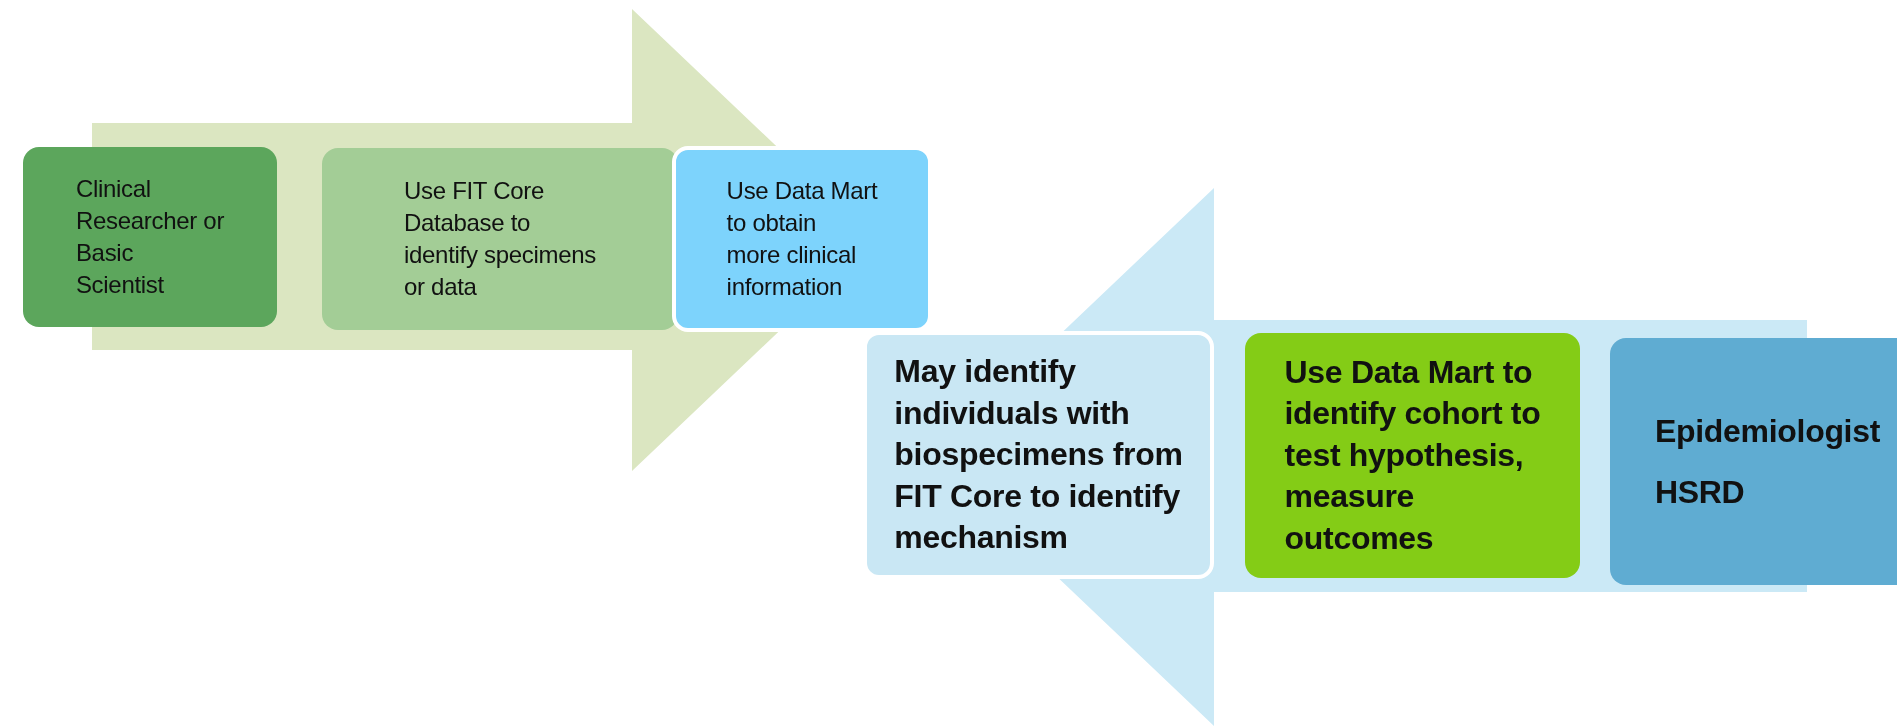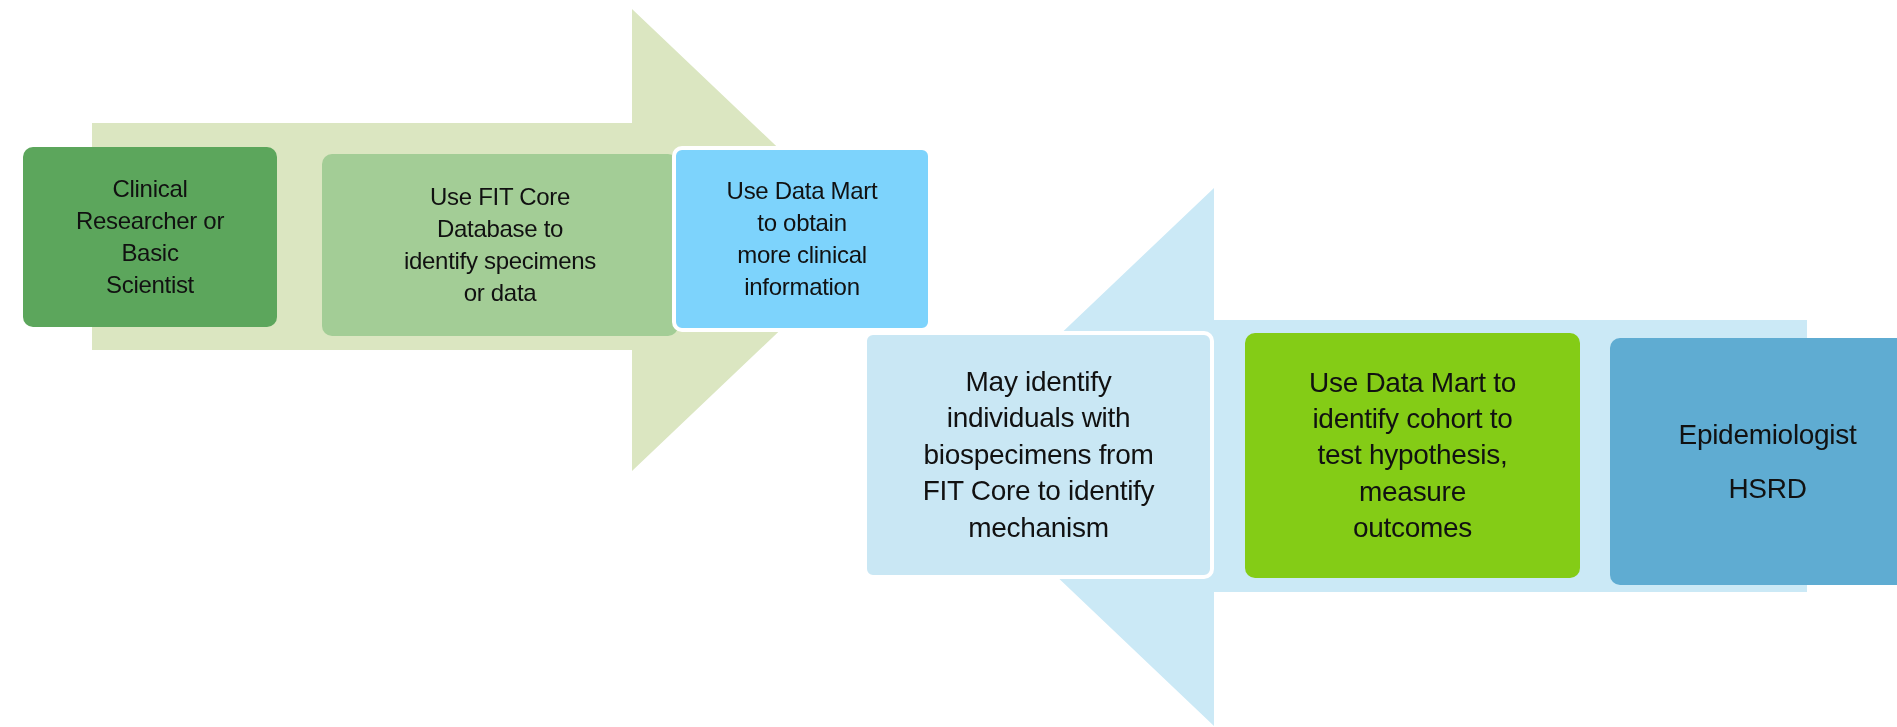--- a/index.html
+++ b/index.html
@@ -18,33 +18,32 @@
   .arrow-layer {
     position: absolute;
     left: 0;
     top: 0;
     width: 1897px;
     height: 727px;
   }
   .flow-box {
     position: absolute;
     box-sizing: border-box;
-    border-radius: 10px;
+    border-radius: 16px;
     display: flex;
     align-items: center;
     justify-content: center;
-    text-align: center;
     color: #111111;
     white-space: pre-line;
     letter-spacing: -0.3px;
   }
   .green-text { font-size: 24px; line-height: 1.33; }
-  .blue-text  { font-size: 28px; line-height: 1.30; }
+  .blue-text  { font-size: 32px; line-height: 1.30; font-weight: bold; }
   .box-clinical      { left: 23px;   top: 147px; width: 254px; height: 180px; }
-  .box-fitcore       { left: 322px;  top: 154px; width: 356px; height: 182px; }
+  .box-fitcore       { left: 322px;  top: 148px; width: 356px; height: 182px; }
   .box-datamart-info { left: 672px;  top: 146px; width: 260px; height: 186px; border: 4px solid #ffffff; }
   .box-mayidentify   { left: 863px;  top: 331px; width: 351px; height: 248px; border: 4px solid #ffffff; }
   .box-cohort        { left: 1245px; top: 333px; width: 335px; height: 245px; }
   .box-epi           { left: 1610px; top: 338px; width: 315px; height: 247px; line-height: 1.9; }
 </style>
 </head>
 <body>
 
 <div class="canvas">
 

